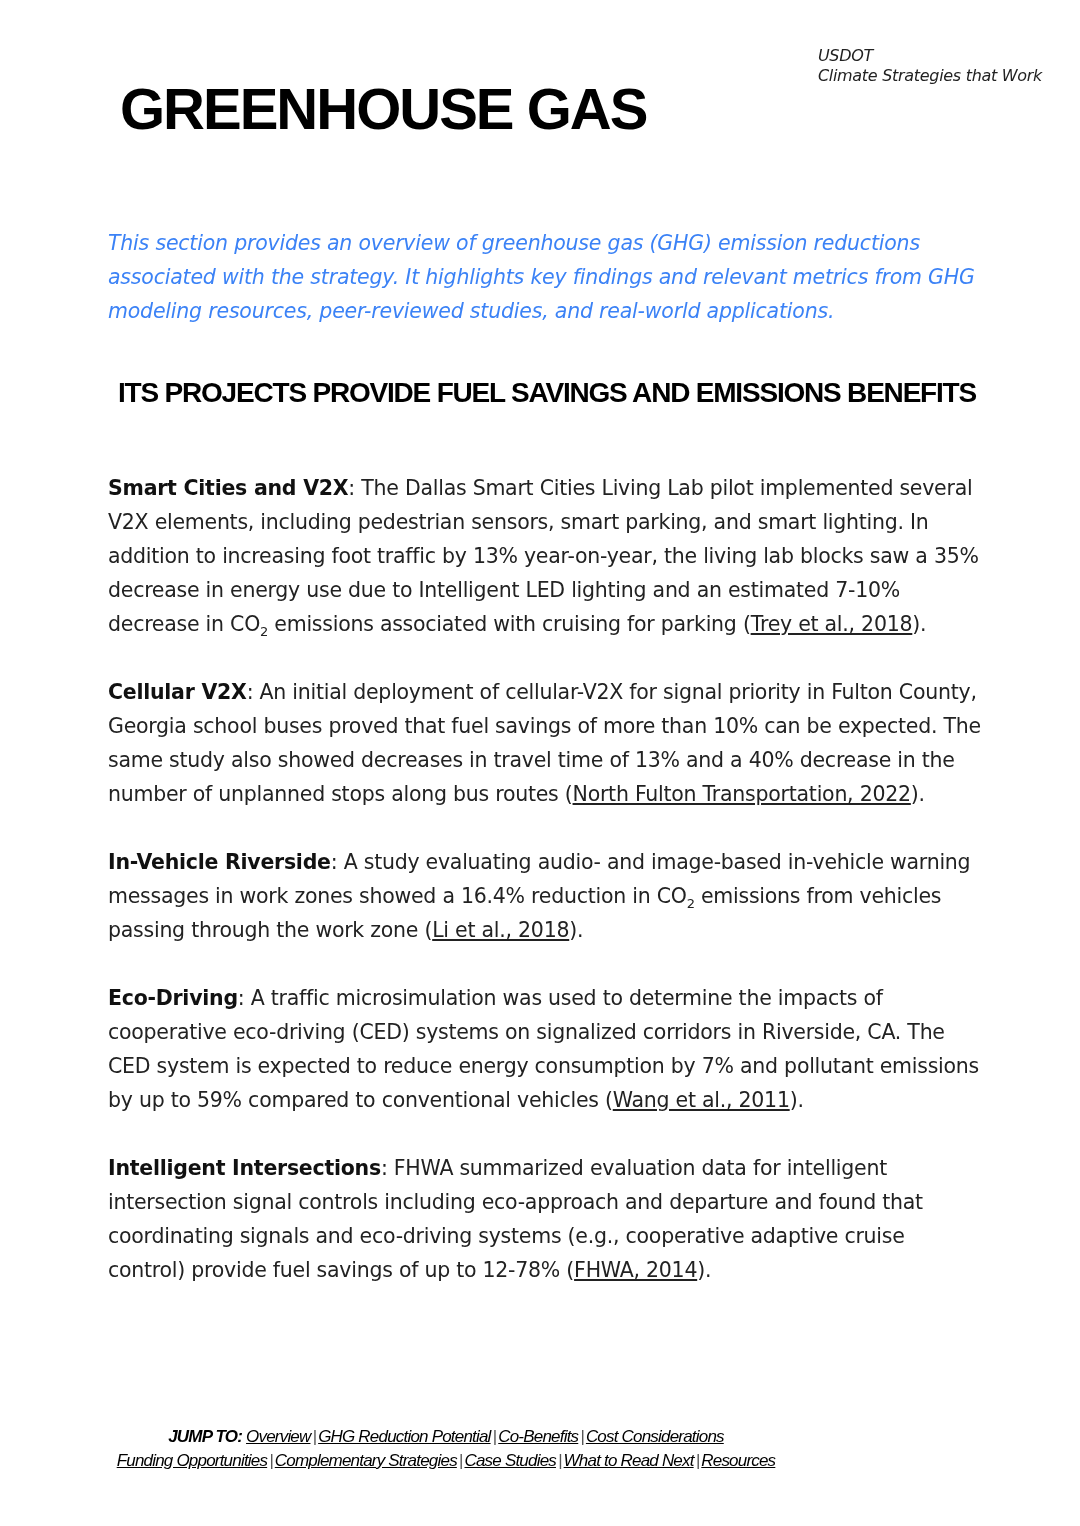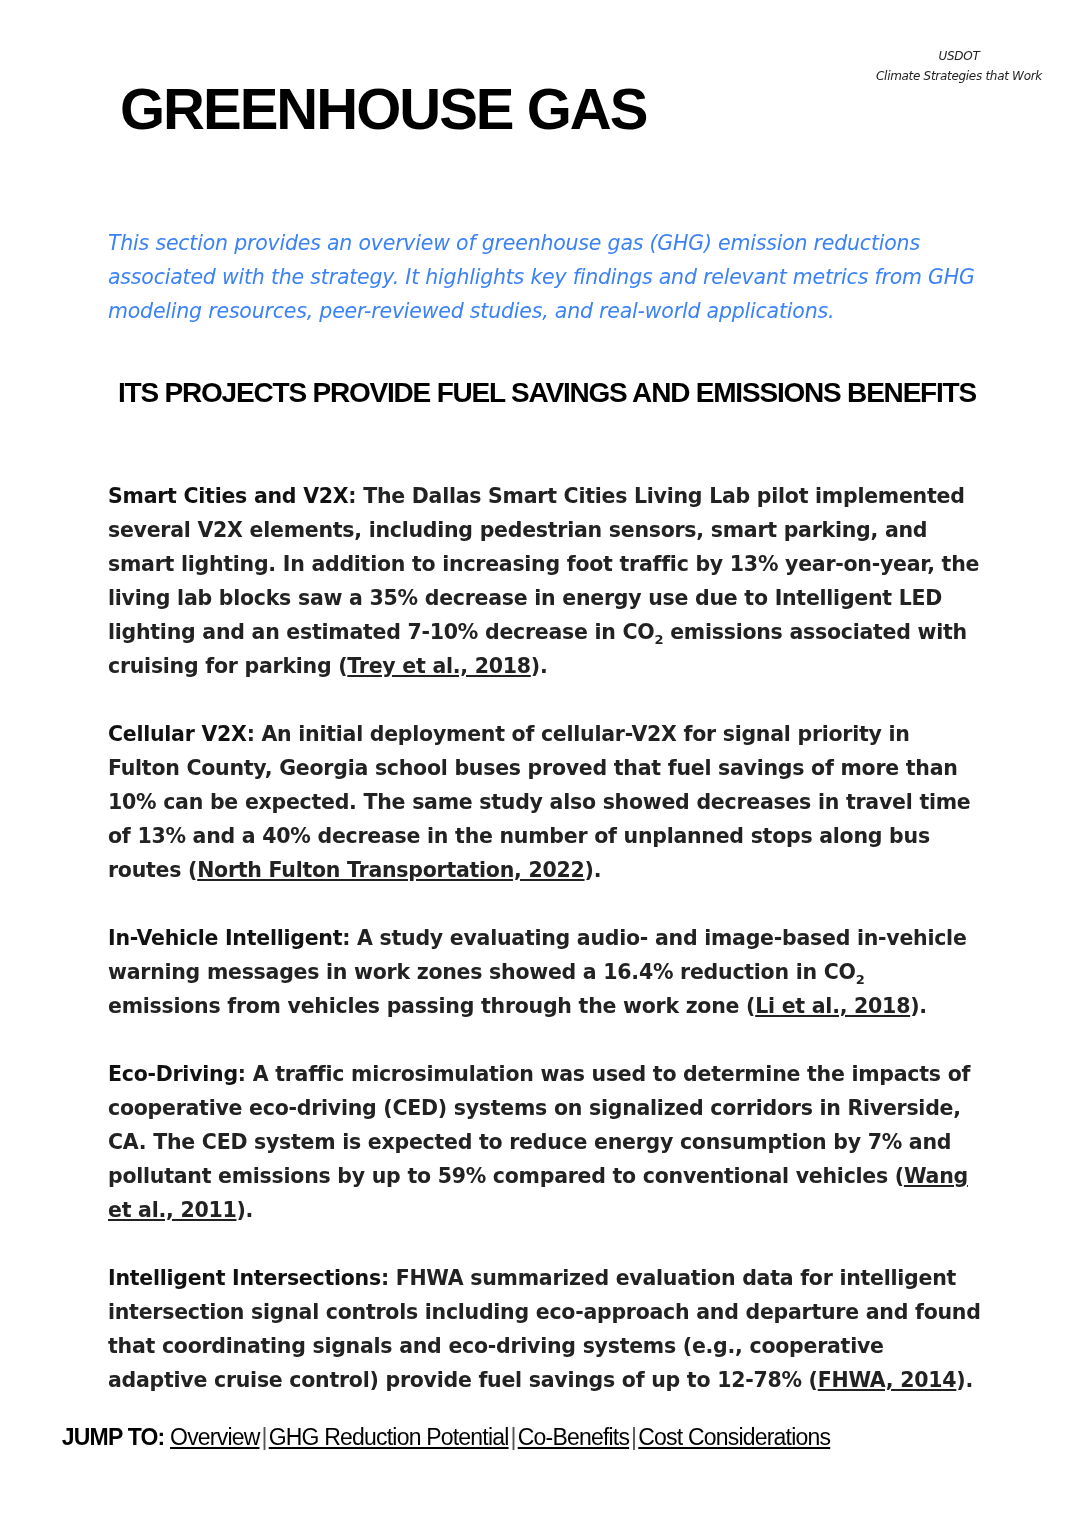--- a/index.html
+++ b/index.html
@@ -1,25 +1,25 @@
 <!DOCTYPE html>
 <html><head>
 <meta charset="utf-8">
 <style>
   html, body { margin: 0; padding: 0; background: #ffffff; }
   body { width: 1080px; height: 1526px; position: relative; overflow: hidden; color: #1a1a1a; font-family: "DejaVu Sans", sans-serif; }
-  .header-meta { position: absolute; right: 38px; top: 46px; text-align: center; font-style: italic; font-size: 12px; line-height: 20px; color: #222; letter-spacing: -0.3px; }
+  .header-meta { position: absolute; right: 38px; top: 46px; text-align: left; font-style: italic; font-size: 16px; line-height: 20px; color: #222; letter-spacing: -0.3px; }
   .title { position: absolute; left: 108px; top: 64px; margin: 12px; font-family: "Liberation Sans", sans-serif; font-weight: 700; font-size: 58px; line-height: 66px; letter-spacing: -2px; color: #000; }
   .intro { position: absolute; left: 108px; top: 226px; width: 880px; margin: 0; font-style: italic; font-size: 20.5px; line-height: 34px; color: #3b82f6; letter-spacing: -0.2px; }
   .section-heading { position: absolute; left: 108px; top: 366px; width: 880px; margin: 10px; font-family: "Liberation Sans", sans-serif; font-weight: 700; font-size: 28px; line-height: 34px; letter-spacing: -1.2px; color: #000; }
   .entries { position: absolute; left: 108px; top: 463px; width: 875px; }
-  .entry { margin: 16px 0 34px 0; font-size: 20.5px; line-height: 34px; color: #222; letter-spacing: -0.25px; font-weight: bold; }
+  .entry { margin: 8px 0 34px 0; font-size: 20.5px; line-height: 34px; color: #222; letter-spacing: -0.25px; }
   .entry b { color: #111; }
   .entry a, .jump a { color: inherit; text-decoration: underline; }
-  .jump { position: absolute; left: 0; top: 1425px; width: 892px; text-align: center; font-family: "Liberation Sans", sans-serif; font-size: 23px; line-height: 24px; letter-spacing: -0.8px; color: #000; }
+  .jump { position: absolute; left: 0; top: 1425px; width: 892px; text-align: center; font-family: "Liberation Sans", sans-serif; font-size: 17px; line-height: 24px; letter-spacing: -0.8px; color: #000; font-style: italic; }
   .jump .lbl { font-weight: 700; }
   .sep { color: #555; margin: 0 2px; }
   sub { font-size: 13px; line-height: 0; }
 </style>
 </head>
 <body>
 
 <div class="header-meta">
   <div>USDOT</div>
   <div>Climate Strategies that Work</div>
@@ -29,23 +29,26 @@
   <span>GREENHOUSE GAS</span><br>
 </h1>
 
 <p class="intro">This section provides an overview of greenhouse gas (GHG) emission reductions associated with the strategy. It highlights key findings and relevant metrics from GHG modeling resources, peer-reviewed studies, and real-world applications.</p>
 
 <h2 class="section-heading">ITS PROJECTS PROVIDE FUEL SAVINGS AND EMISSIONS BENEFITS</h2>
 
 <div class="entries">
   <p class="entry"><b>Smart Cities and V2X</b><span>: The Dallas Smart Cities Living Lab pilot implemented several V2X elements, including pedestrian sensors, smart parking, and smart lighting. In addition to increasing foot traffic by 13% year-on-year, the living lab blocks saw a 35% decrease in energy use due to Intelligent LED lighting and an estimated 7-10% decrease in CO</span><sub>2</sub><span> emissions associated with cruising for parking (</span><a href="#">Trey et al., 2018</a><span>).</span></p>
   <p class="entry"><b>Cellular V2X</b><span>: An initial deployment of cellular-V2X for signal priority in Fulton County, Georgia school buses proved that fuel savings of more than 10% can be expected. The same study also showed decreases in travel time of 13% and a 40% decrease in the number of unplanned stops along bus routes (</span><a href="#">North Fulton Transportation, 2022</a><span>).</span></p>
-  <p class="entry"><b>In-Vehicle Intelligent</b><span>: A study evaluating audio- and image-based in-vehicle warning messages in work zones showed a 16.4% reduction in CO</span><sub>2</sub><span> emissions from vehicles passing through the work zone (</span><a href="#">Li et al., 2018</a><span>).</span></p>
+  <p class="entry"><b>In-Vehicle Riverside</b><span>: A study evaluating audio- and image-based in-vehicle warning messages in work zones showed a 16.4% reduction in CO</span><sub>2</sub><span> emissions from vehicles passing through the work zone (</span><a href="#">Li et al., 2018</a><span>).</span></p>
   <p class="entry"><b>Eco-Driving</b><span>: A traffic microsimulation was used to determine the impacts of cooperative eco-driving (CED) systems on signalized corridors in Riverside, CA. The CED system is expected to reduce energy consumption by 7% and pollutant emissions by up to 59% compared to conventional vehicles (</span><a href="#">Wang et al., 2011</a><span>).</span></p>
   <p class="entry"><b>Intelligent Intersections</b><span>: FHWA summarized evaluation data for intelligent intersection signal controls including eco-approach and departure and found that coordinating signals and eco-driving systems (e.g., cooperative adaptive cruise control) provide fuel savings of up to 12-78% (</span><a href="#">FHWA, 2014</a><span>).</span></p>
 </div>
 
 <div class="jump">
   <div>
     <span class="lbl">JUMP TO:</span>
     <a href="#">Overview</a><span class="sep">|</span><a href="#">GHG Reduction Potential</a><span class="sep">|</span><a href="#">Co-Benefits</a><span class="sep">|</span><a href="#">Cost Considerations</a>
   </div>
+  <div>
+    <a href="#">Funding Opportunities</a><span class="sep">|</span><a href="#">Complementary Strategies</a><span class="sep">|</span><a href="#">Case Studies</a><span class="sep">|</span><a href="#">What to Read Next</a><span class="sep">|</span><a href="#">Resources</a>
+  </div>
 </div>
 
 </body></html>

